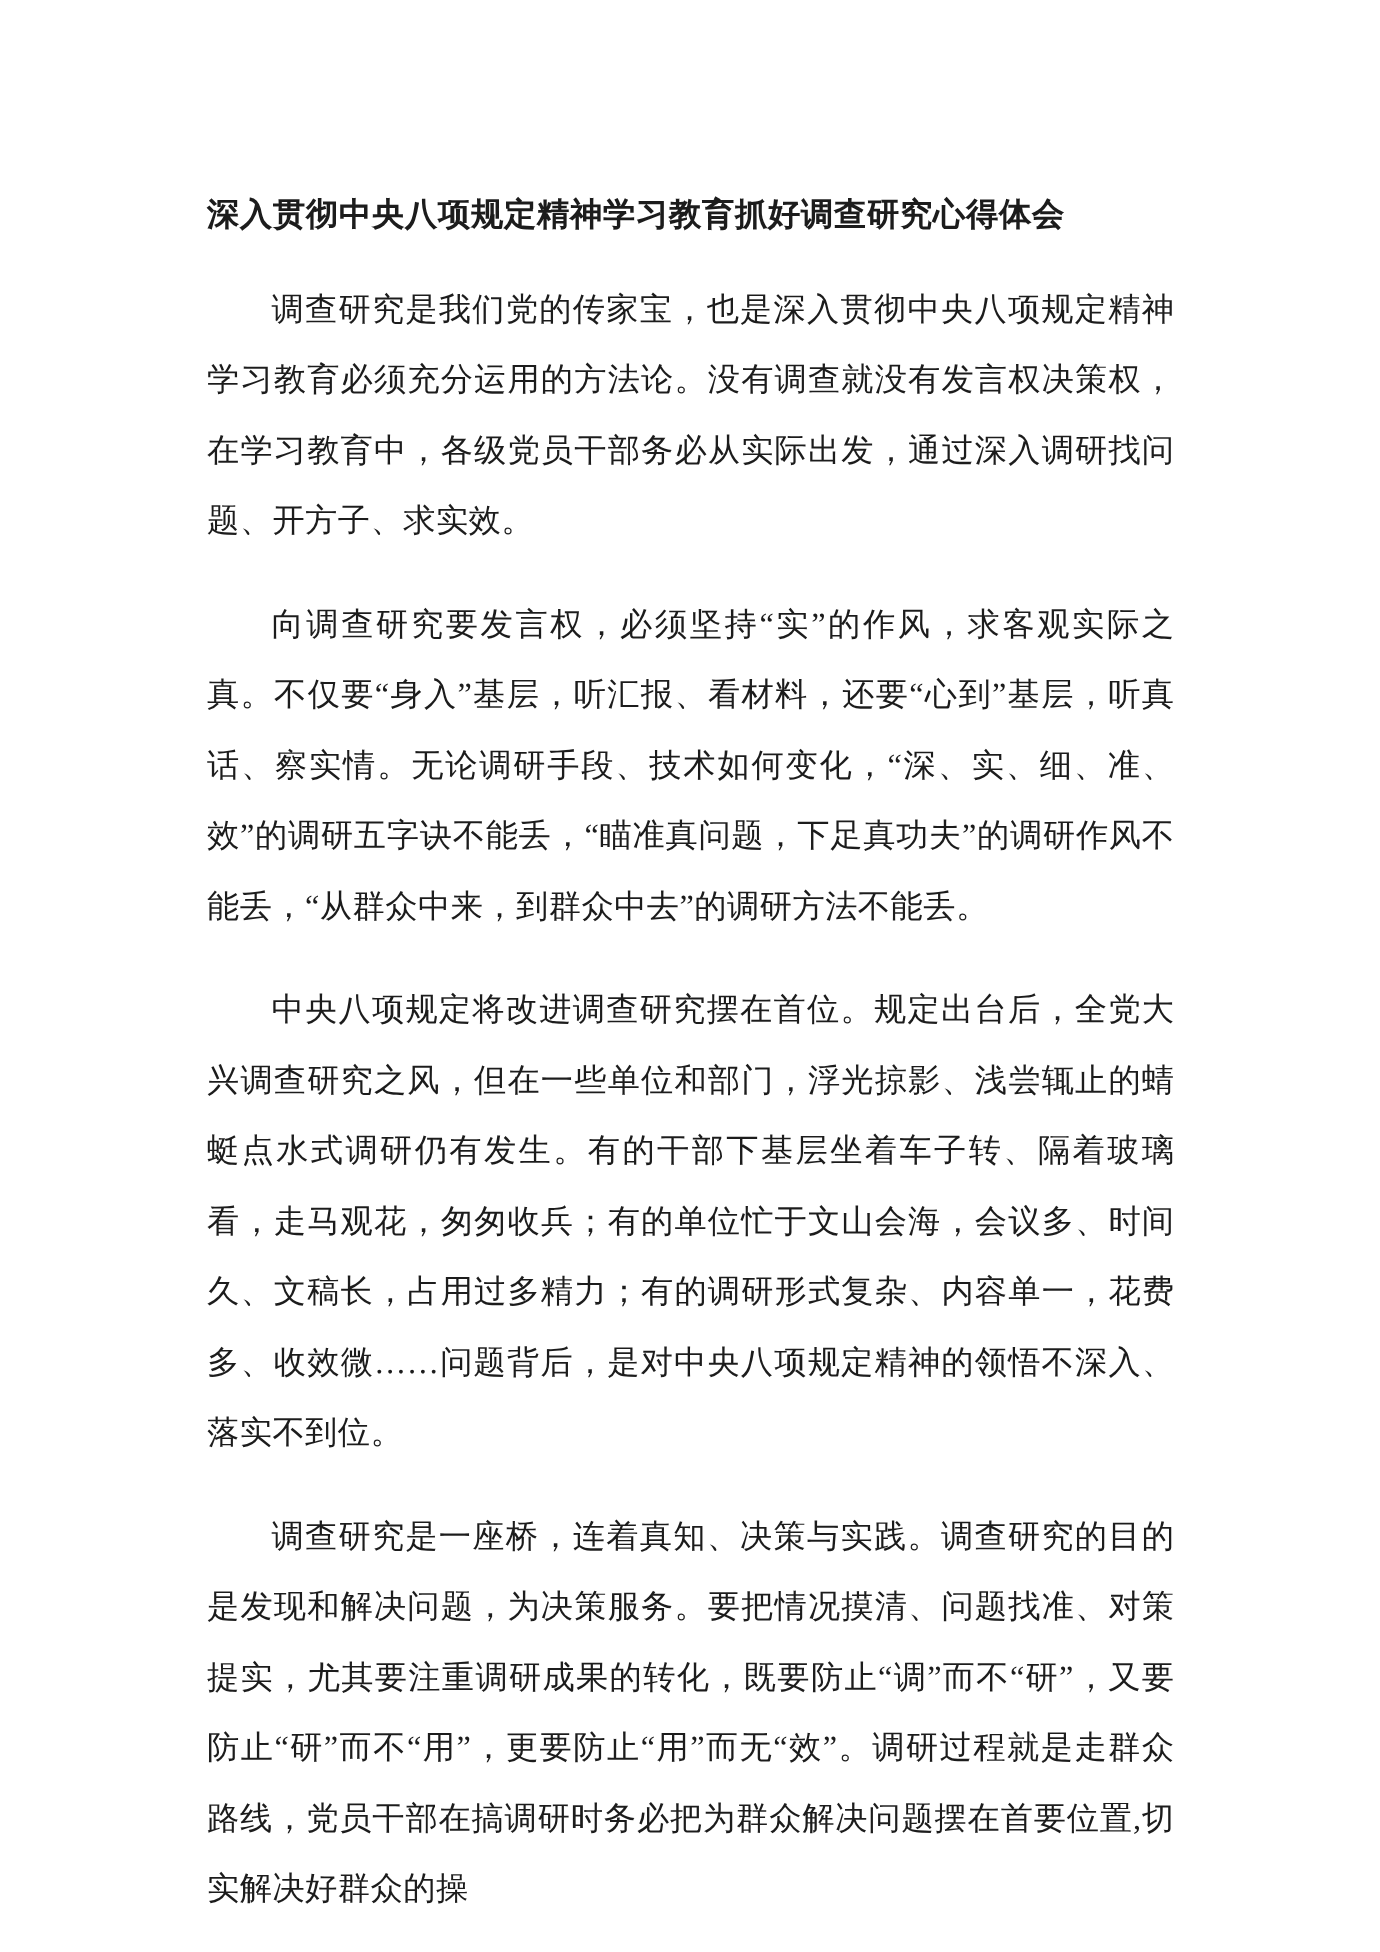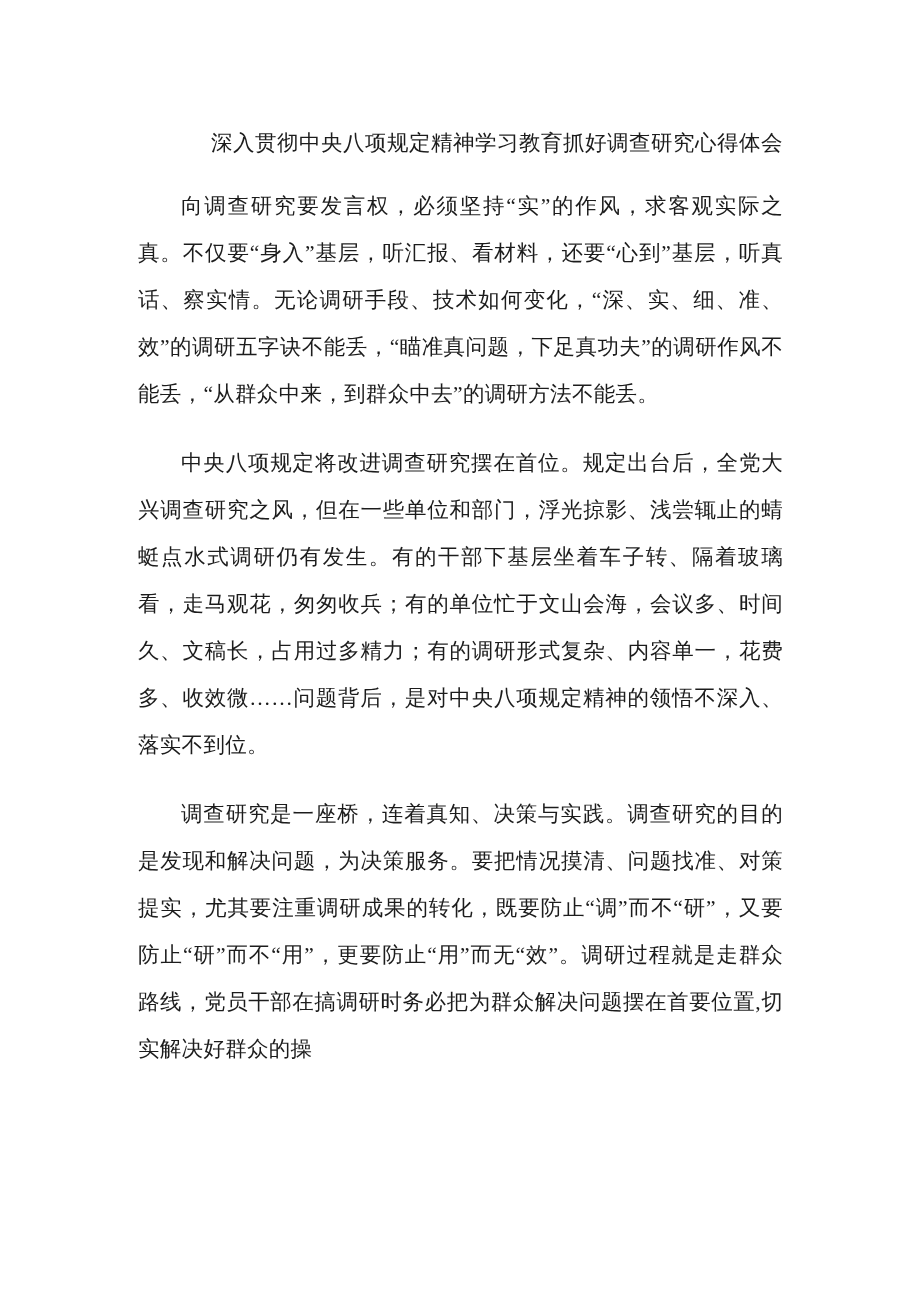--- a/index.html
+++ b/index.html
@@ -18,23 +18,23 @@
   }
   .content {
     position: absolute;
     left: 138px;
     top: 120px;
     width: 645px;
   }
   .doc-title {
     margin: 0 0 16px 0;
     font-size: 21.5px;
-    font-weight: normal;
+    font-weight: bold;
     line-height: 47px;
-    text-align: right;
+    text-align: left;
     letter-spacing: 0.5px;
     white-space: nowrap;
   }
   .doc-para {
     margin: 0 0 22px 0;
     font-size: 21.5px;
     line-height: 47px;
     text-align: justify;
     text-indent: 2em;
     letter-spacing: 0.3px;
@@ -43,17 +43,18 @@
   .doc-para:last-child {
     margin-bottom: 0;
   }
 </style>
 </head>
 <body>
 
 <div class="page">
   <div class="content">
     <h1 class="doc-title">深入贯彻中央八项规定精神学习教育抓好调查研究心得体会</h1>
+    <p class="doc-para">调查研究是我们党的传家宝，也是深入贯彻中央八项规定精神学习教育必须充分运用的方法论。没有调查就没有发言权决策权，在学习教育中，各级党员干部务必从实际出发，通过深入调研找问题、开方子、求实效。</p>
     <p class="doc-para">向调查研究要发言权，必须坚持“实”的作风，求客观实际之真。不仅要“身入”基层，听汇报、看材料，还要“心到”基层，听真话、察实情。无论调研手段、技术如何变化，“深、实、细、准、效”的调研五字诀不能丢，“瞄准真问题，下足真功夫”的调研作风不能丢，“从群众中来，到群众中去”的调研方法不能丢。</p>
     <p class="doc-para">中央八项规定将改进调查研究摆在首位。规定出台后，全党大兴调查研究之风，但在一些单位和部门，浮光掠影、浅尝辄止的蜻蜓点水式调研仍有发生。有的干部下基层坐着车子转、隔着玻璃看，走马观花，匆匆收兵；有的单位忙于文山会海，会议多、时间久、文稿长，占用过多精力；有的调研形式复杂、内容单一，花费多、收效微……问题背后，是对中央八项规定精神的领悟不深入、落实不到位。</p>
     <p class="doc-para">调查研究是一座桥，连着真知、决策与实践。调查研究的目的是发现和解决问题，为决策服务。要把情况摸清、问题找准、对策提实，尤其要注重调研成果的转化，既要防止“调”而不“研”，又要防止“研”而不“用”，更要防止“用”而无“效”。调研过程就是走群众路线，党员干部在搞调研时务必把为群众解决问题摆在首要位置,切实解决好群众的操</p>
   </div>
 </div>
 
 </body></html>

